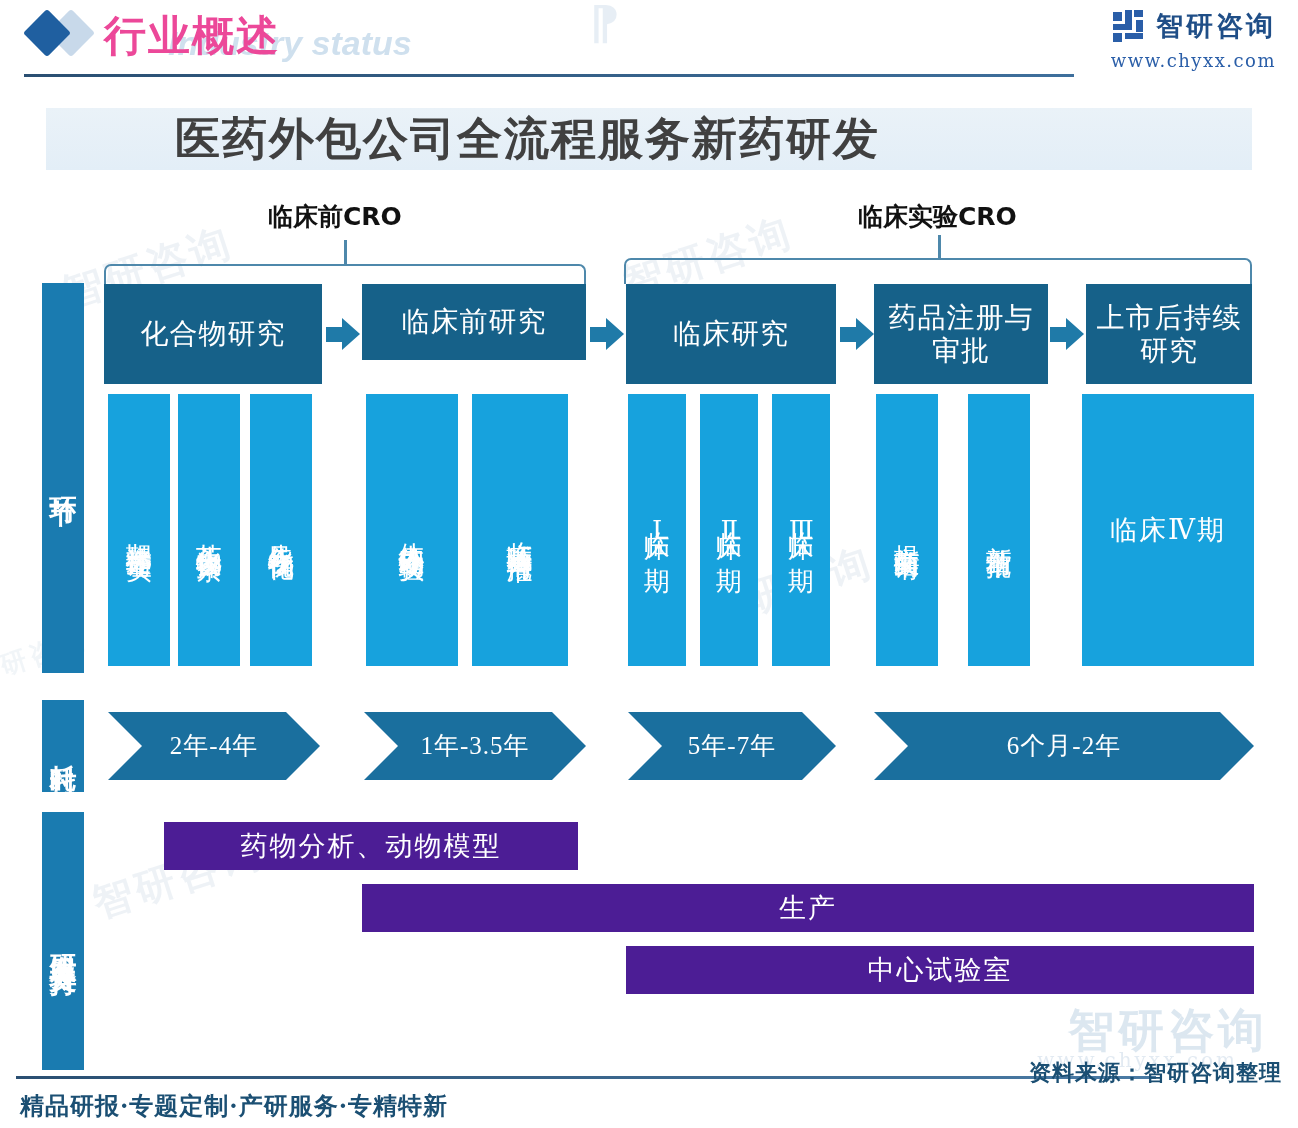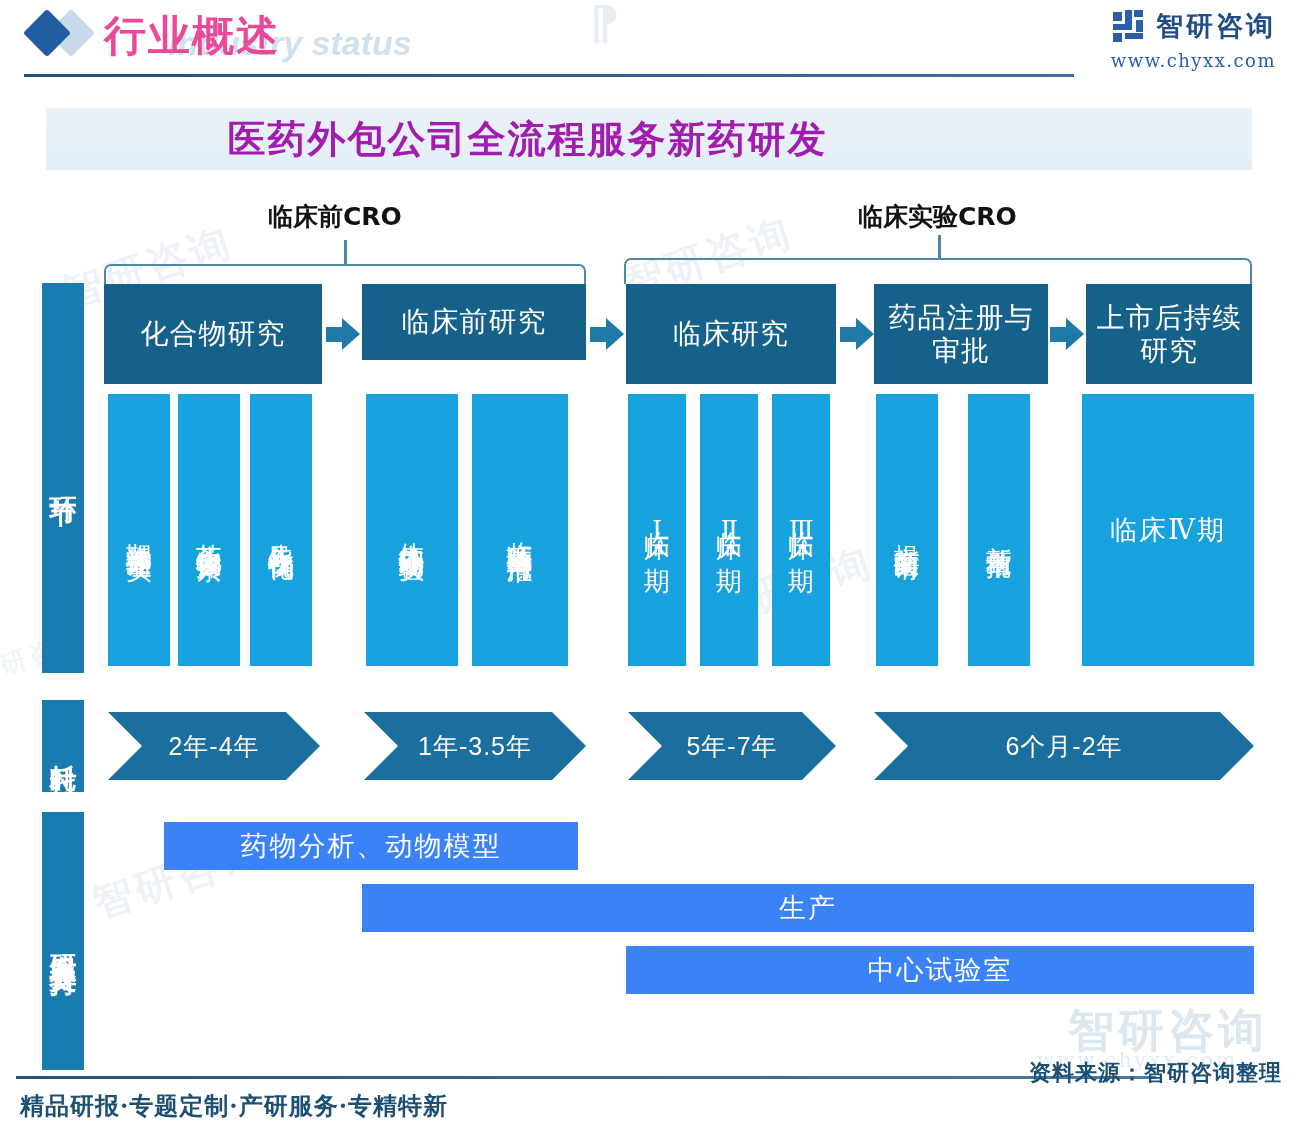--- a/index.html
+++ b/index.html
@@ -63,21 +63,21 @@
   }
   
   .chart-title-bar{
     position:absolute;left:46px;top:108px;width:1206px;height:62px;
     background:linear-gradient(180deg,#eaf2f8 0%,#e3eef7 100%);
     z-index:2;
   }
   .chart-title{
     position:absolute;left:0;top:108px;width:1055px;height:62px;
     display:flex;align-items:center;justify-content:center;
-    font-size:38px;font-weight:700;color:#a21caf;letter-spacing:2px;
+    font-size:45px;font-weight:700;color:#404040;letter-spacing:2px;
     font-family:"DejaVu Serif","Liberation Serif",serif;z-index:3;
   }
   
   .canvas{position:absolute;left:0;top:0;width:1298px;height:1128px;z-index:2;}
   
   .cro-label{
     position:absolute;font-size:25px;font-weight:700;color:#111;
     font-family:"DejaVu Sans","Liberation Sans",sans-serif;letter-spacing:0px;
     white-space:nowrap;z-index:4;
   }
@@ -126,27 +126,27 @@
     display:flex;align-items:center;justify-content:center;
     font-size:27px;font-weight:700;letter-spacing:3px;
     font-family:"DejaVu Serif","Liberation Serif",serif;
     z-index:4;box-sizing:border-box;
   }
   
   .chev{
     position:absolute;background:#1a6f9e;color:#fff;
     display:flex;align-items:center;justify-content:center;text-align:center;
     font-size:25px;line-height:1.15;letter-spacing:1px;
-    font-family:Liberation Sans, sans-serif;
+    font-family:Liberation Serif, serif;
     clip-path:polygon(0 0, calc(100% - 34px) 0, 100% 50%, calc(100% - 34px) 100%, 0 100%, 34px 50%);
     z-index:4;box-sizing:border-box;
   }
   
   .svc{
-    position:absolute;background:#3b82f6;color:#ffffff;
+    position:absolute;background:#4c1d95;color:#ffffff;
     display:flex;align-items:center;justify-content:center;
     font-size:27px;letter-spacing:2px;
     font-family:"DejaVu Serif","Liberation Serif",serif;
     z-index:4;box-sizing:border-box;
   }
   
   .ftr-rule{
     position:absolute;left:16px;top:1076px;width:1140px;height:3px;
     background:linear-gradient(90deg,#2a4f72,#4a7ba5);z-index:3;
   }

